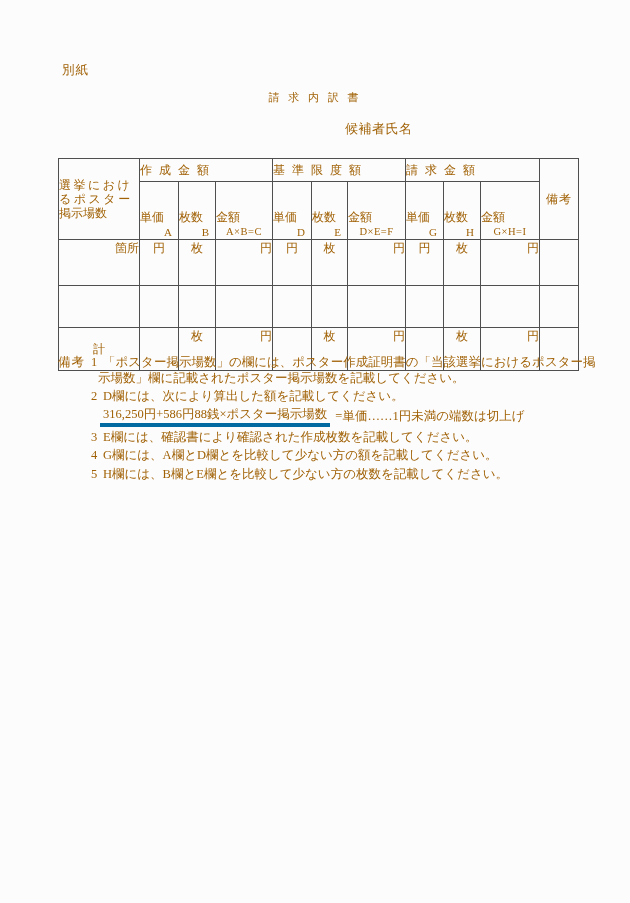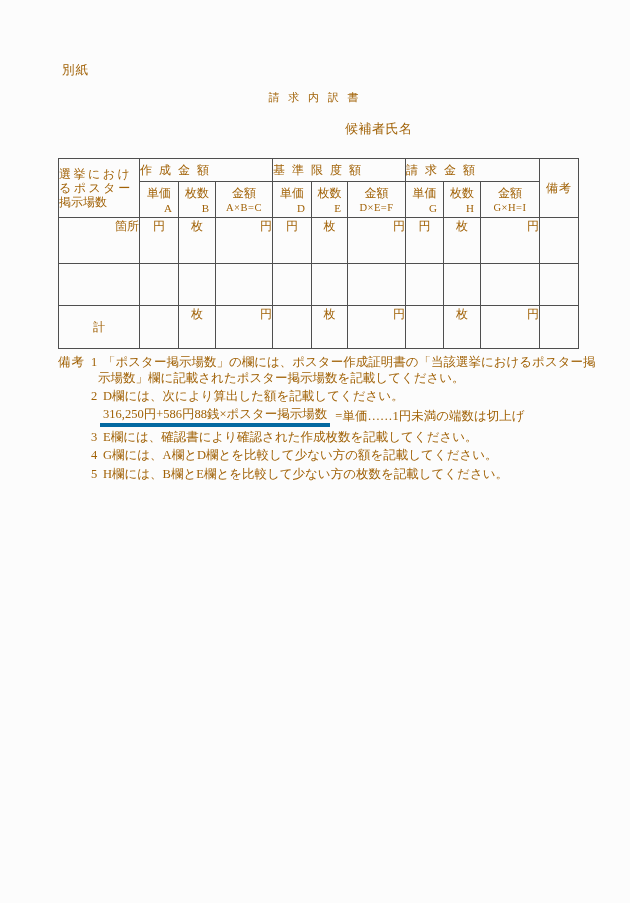--- a/index.html
+++ b/index.html
@@ -21,21 +21,21 @@
   tr.h1{height:23px;} tr.h2{height:36px;}
   tr.r1{height:46px;} tr.r2{height:42px;} tr.r3{height:43px;}
 
   td.rowhead{vertical-align:middle;padding-left:6px;}
   .rh-line{line-height:14px;font-size:12px;white-space:nowrap;}
   .ls2{letter-spacing:2.5px;}
   td.group{vertical-align:middle;letter-spacing:2px;white-space:nowrap;}
   td.remarks{text-align:center;vertical-align:middle;letter-spacing:1px;}
 
   td.sub{vertical-align:top;}
-  .sub-t{text-align:center;line-height:15px;padding-top:4px;}
+  .sub-t{text-align:left;line-height:15px;padding-top:4px;margin-top:24px;}
   .sub-l{text-align:right;padding-right:6px;line-height:14px;font-size:11px;}
   .sub-f{text-align:center;line-height:14px;font-size:10.5px;letter-spacing:0.5px;white-space:nowrap;}
 
   td.kasho{vertical-align:top;text-align:right;padding:2px 3px 0 0;}
   td.unit{vertical-align:top;padding-top:2px;}
   td.uc{text-align:center;}
   td.ur{text-align:right;padding-right:5px;}
   td.total-cell{vertical-align:middle;text-align:center;}
 
   .notes{position:absolute;left:58px;top:355px;width:524px;

